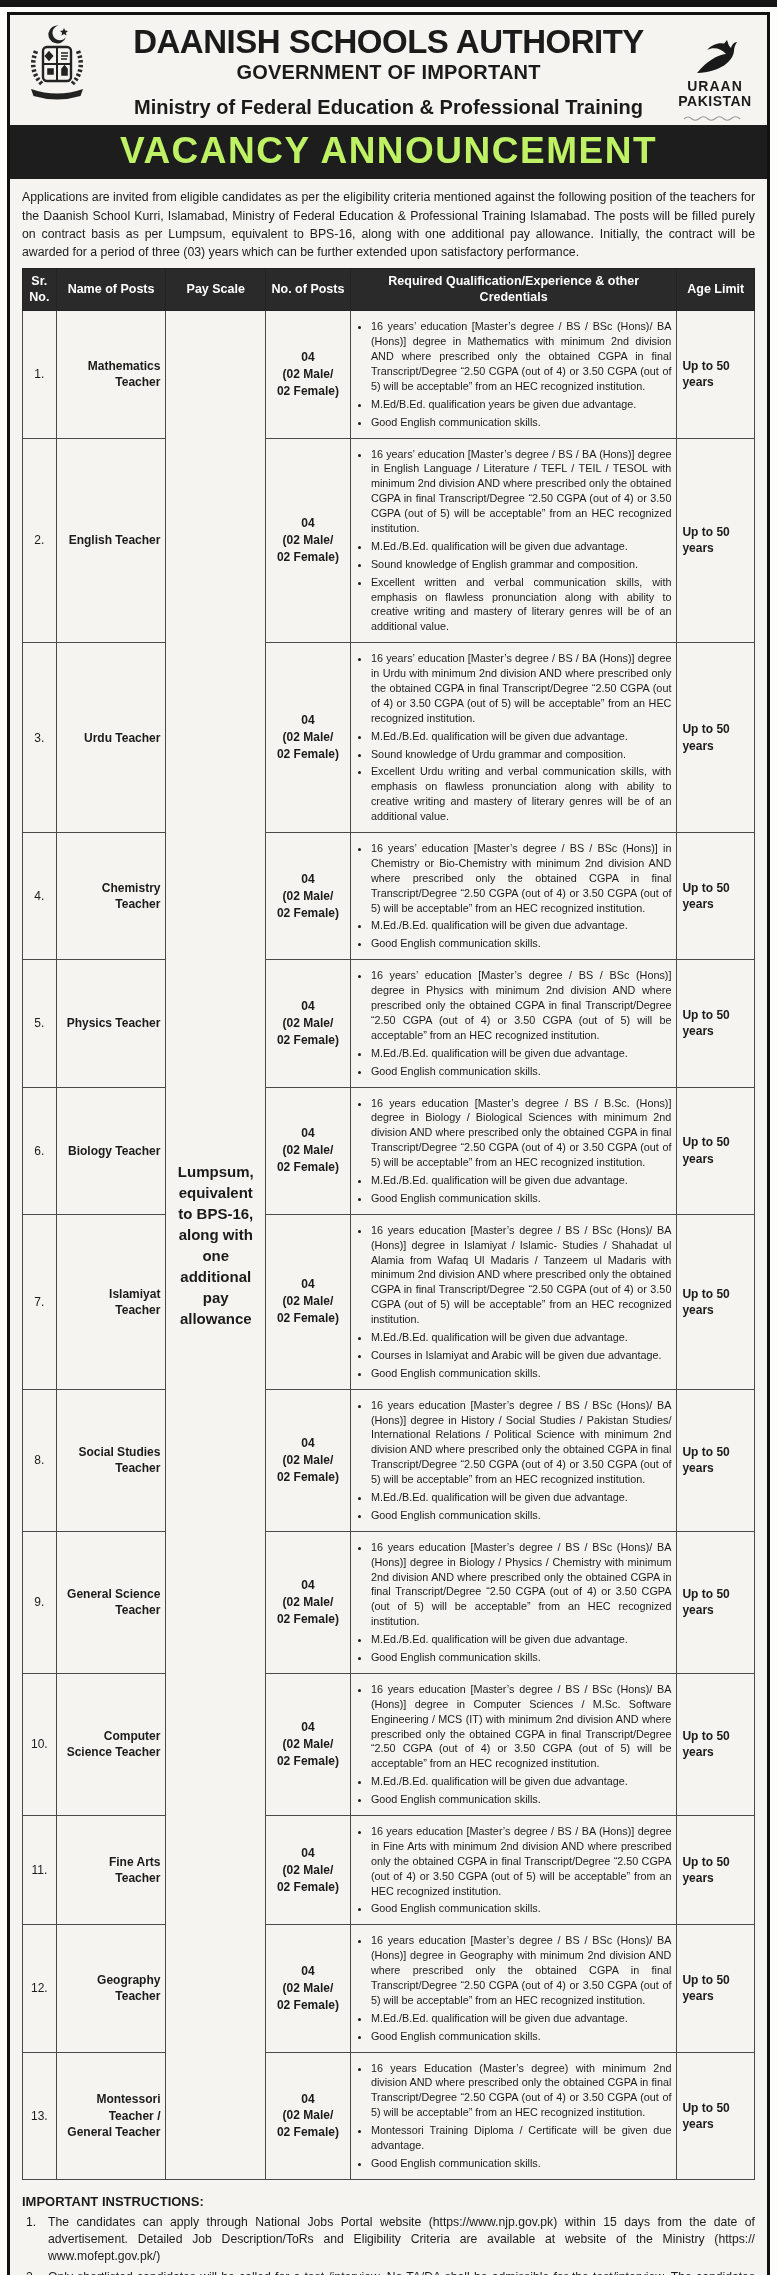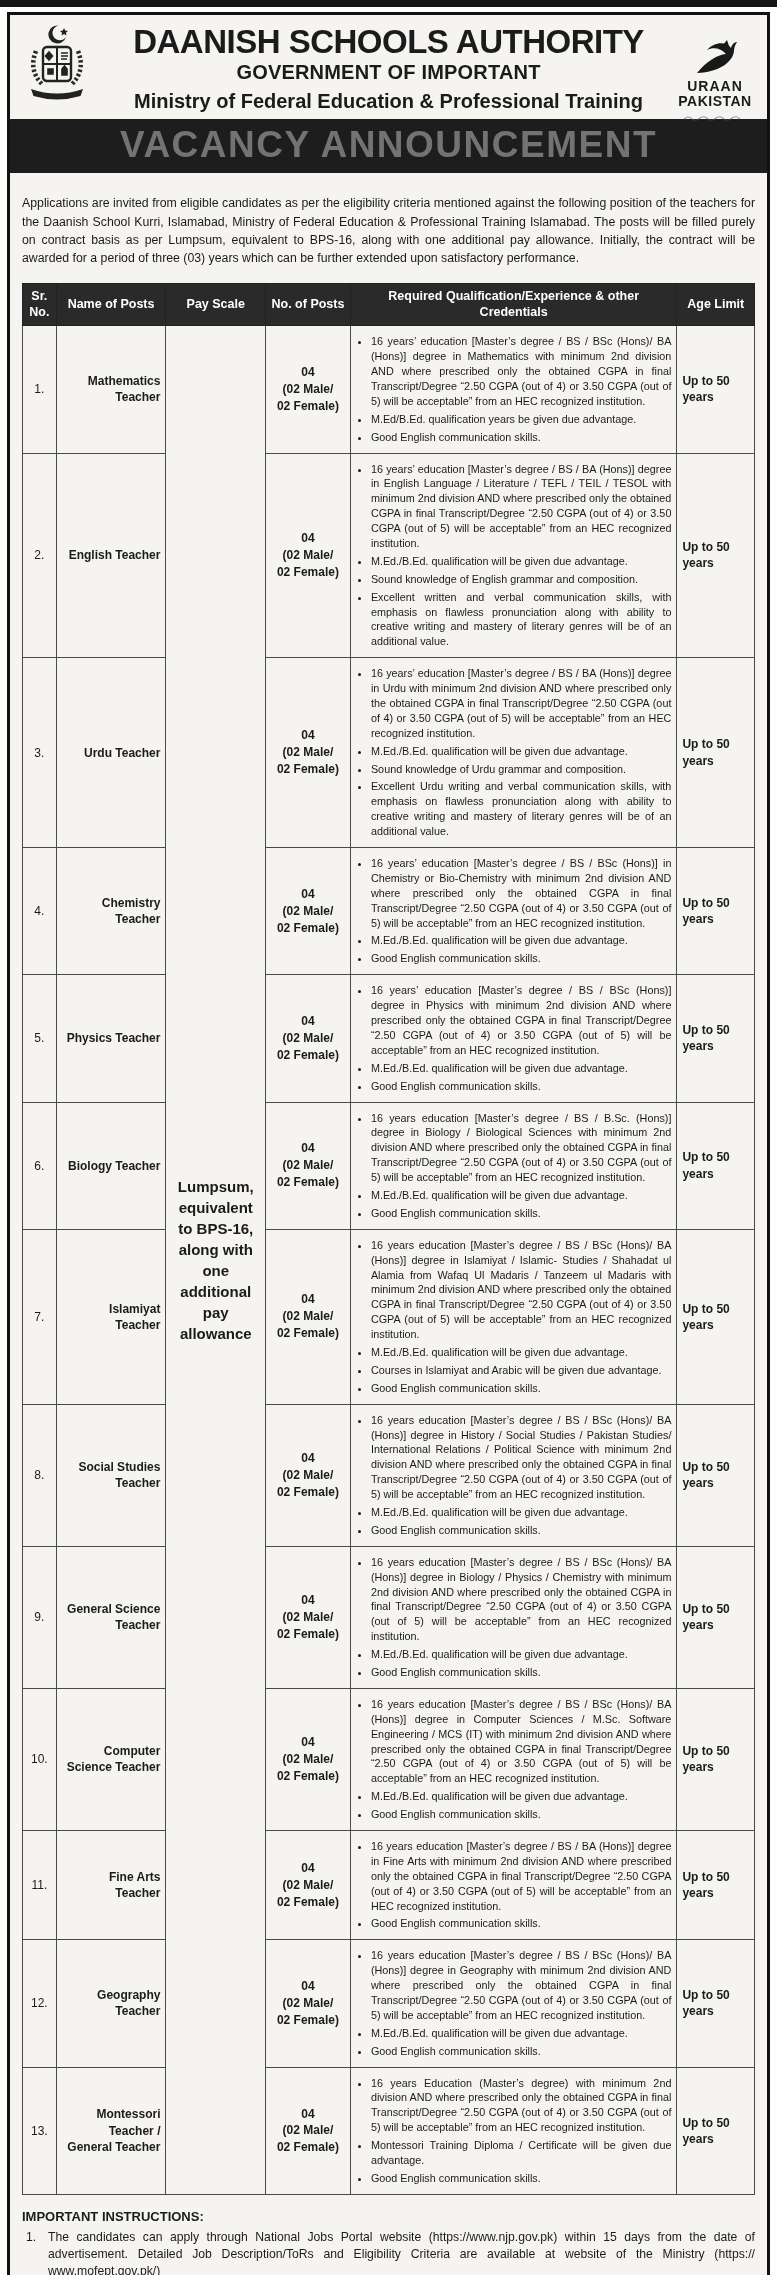--- a/index.html
+++ b/index.html
@@ -15,27 +15,27 @@
   
   .masthead{position:relative; padding:10px 96px 6px 96px; text-align:center; min-height:96px;}
   .emblem{position:absolute; left:12px; top:10px; width:70px; height:84px;}
   .uraan{position:absolute; right:10px; top:24px; width:84px; text-align:center;}
   .uraan .bird{width:44px; height:40px; margin:0 auto; display:block;}
   .uraan .l1{font-size:14px; font-weight:bold; letter-spacing:1px; line-height:1.05;}
   .uraan .l2{font-size:14px; font-weight:bold; letter-spacing:.5px; line-height:1.05;}
   .uraan .urdu{margin-top:3px; opacity:.55;}
   .m-title{font-size:33px; font-weight:bold; letter-spacing:-.5px; line-height:1.04;}
   .m-sub1{font-size:20px; font-weight:bold; letter-spacing:.2px; margin-top:2px;}
-  .m-sub2{font-size:20px; font-weight:bold; margin-top:6px;}
-  
-  .banner{background:var(--band); color:#737373; text-align:center; font-size:37px; font-weight:bold; letter-spacing:1.5px; padding:5px 0 7px 0;}
-  
-  .intro{padding:21px 12px 7px 12px; font-size:12.3px; line-height:1.48; text-align:justify;}
-  
-  table.jobs{border-collapse:collapse; width:calc(100% - 24px); margin:9px 12px 8px 12px;}
+  .m-sub2{font-size:20px; font-weight:bold; margin-top:12px;}
+  
+  .banner{background:var(--band); color:#bef264; text-align:center; font-size:37px; font-weight:bold; letter-spacing:1.5px; padding:5px 0 7px 0;}
+  
+  .intro{padding:9px 12px 7px 12px; font-size:12.3px; line-height:1.48; text-align:justify;}
+  
+  table.jobs{border-collapse:collapse; width:calc(100% - 24px); margin:0 12px 8px 12px;}
   table.jobs th{background:var(--thead); color:#fff; font-size:12.5px; font-weight:bold; padding:5px 3px; border:1px solid #222; line-height:1.25;}
   table.jobs td{border:1px solid var(--line); vertical-align:middle; padding:5px 5px;}
   td.c-sr{width:4.6%; text-align:center; font-size:12px;}
   td.c-post{width:15%; text-align:right; font-weight:bold; font-size:12px; line-height:1.35;}
   td.c-pay{width:13.6%; text-align:center; font-weight:bold; font-size:15px; line-height:1.4;}
   td.c-num{width:11.6%; text-align:center; font-weight:bold; font-size:12px; white-space:pre-line; line-height:1.4;}
   td.c-qual{width:44.6%; font-size:10.8px; vertical-align:middle;}
   td.c-age{width:10.6%; text-align:left; font-weight:bold; font-size:12px; line-height:1.35;}
   td.c-qual ul{margin:0; padding-left:15px; list-style:disc;}
   td.c-qual li{margin:3px 0; line-height:1.38; text-align:justify;}

